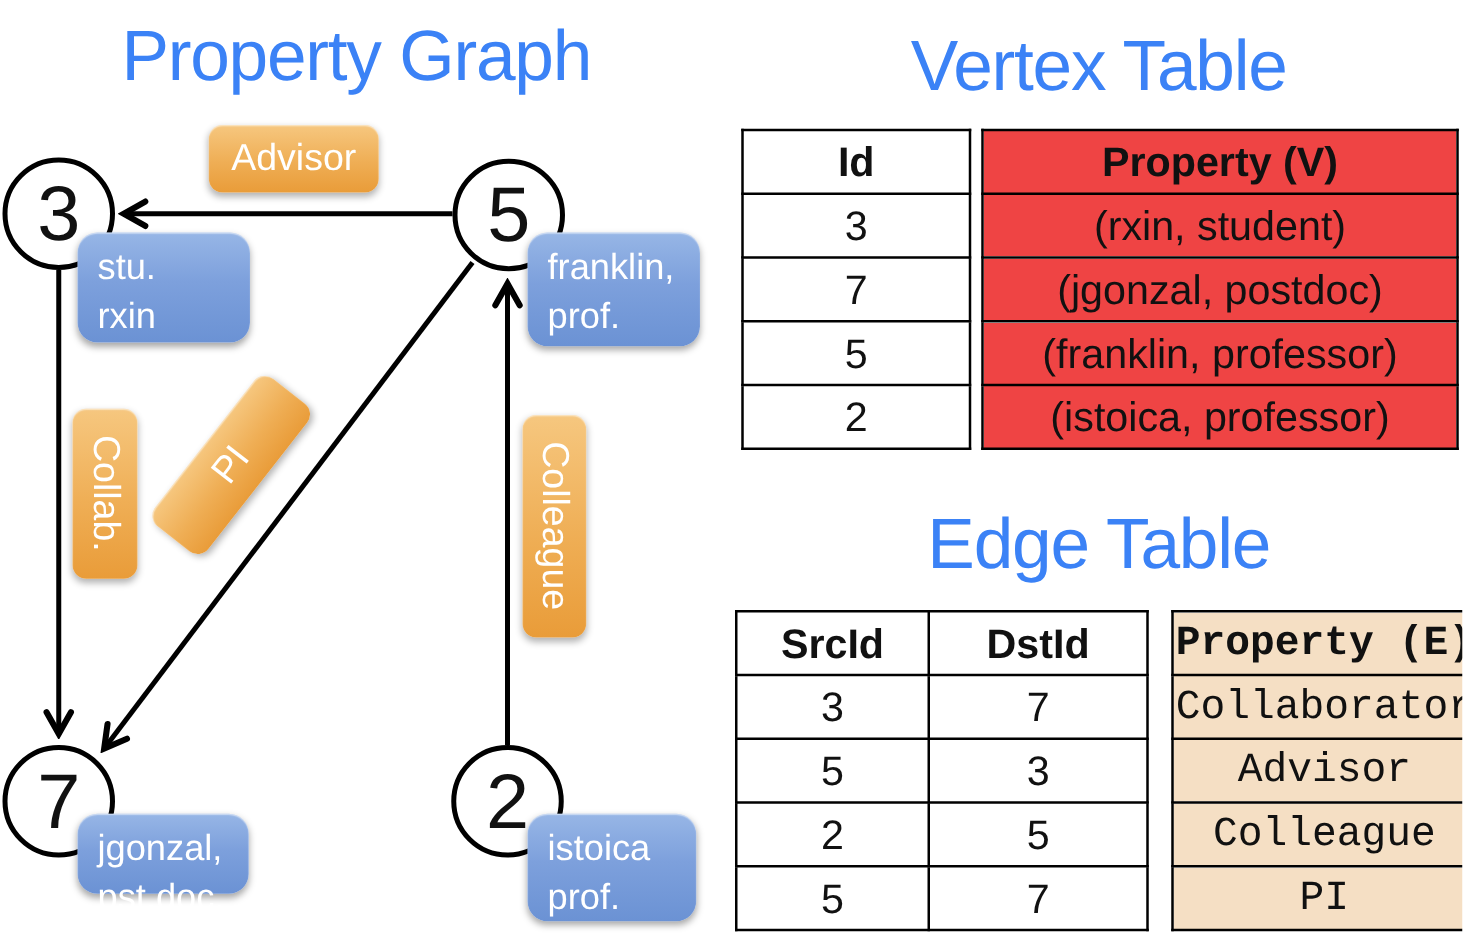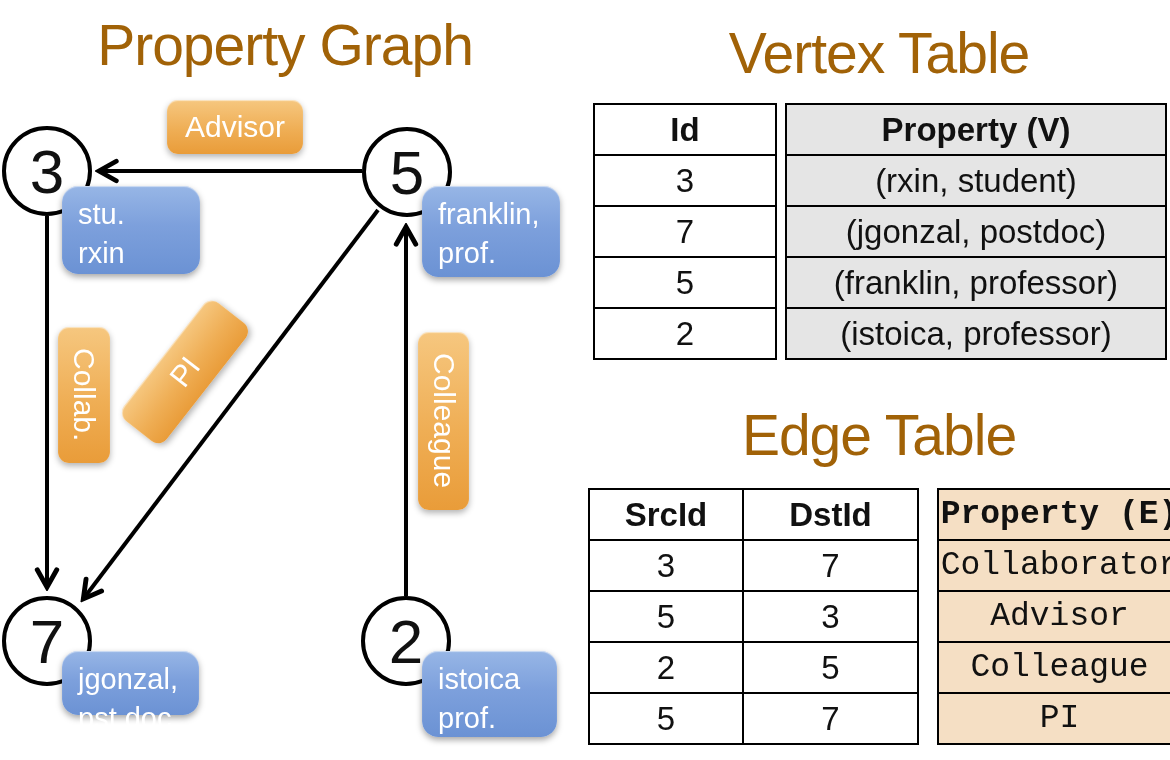--- a/index.html
+++ b/index.html
@@ -12,21 +12,21 @@
     overflow: hidden;
     font-family: "Liberation Sans", sans-serif;
     color: #111111;
   }
   .abs { position: absolute; }
 
   
   .big-title {
     font-size: 57px;
     letter-spacing: -1px;
-    color: #a16207;
+    color: #3b82f6;
     text-align: center;
     white-space: nowrap;
   }
 
   
   .gnode {
     position: absolute;
     width: 90px;
     height: 90px;
     border: 4px solid #000;
@@ -81,21 +81,21 @@
     height: 51px;
     text-align: center;
     vertical-align: middle;
     font-size: 33px;
     font-weight: normal;
     padding: 0;
     white-space: nowrap;
     overflow: hidden;
   }
   table.dtable th { font-weight: bold; }
-  .vprop th, .vprop td { background: #e5e5e5; margin-top: 12px; }
+  .vprop th, .vprop td { background: #ef4444; margin-top: 12px; }
   .eprop th, .eprop td { background: #f5dfc4; font-family: Liberation Mono, monospace; }
 
   svg.edgelayer { position: absolute; left: 0; top: 0; z-index: 1; }
 </style>
 </head>
 <body>
 
 <div id="slide">
 
   <div class="abs big-title" style="left:0; top:12; width:570px; top:12px;">Property Graph</div>

